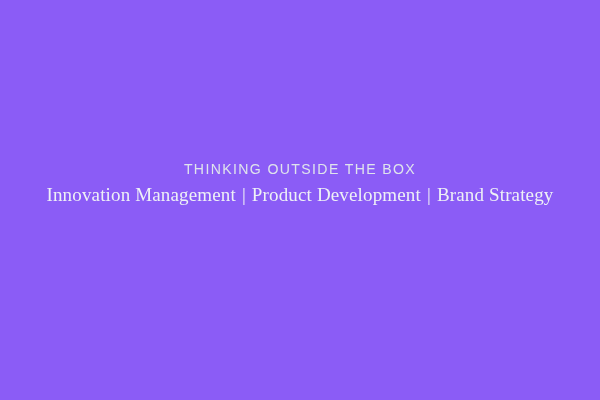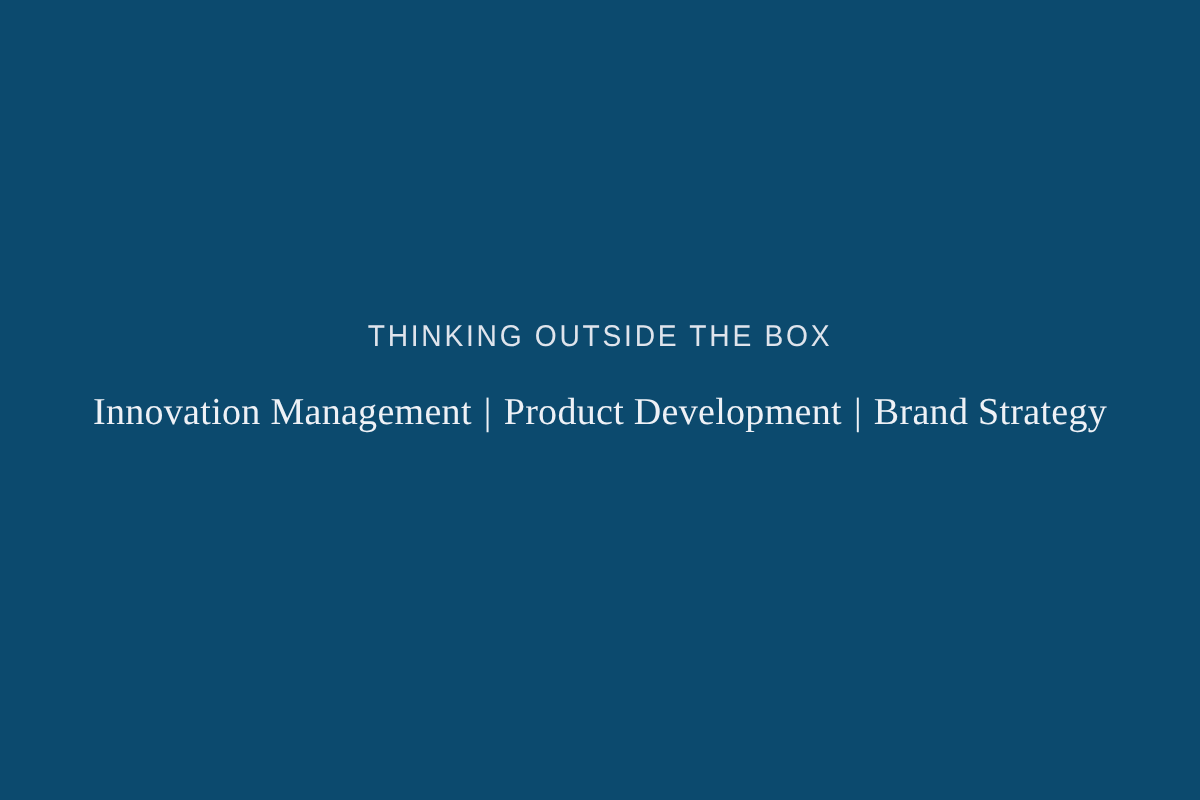--- a/index.html
+++ b/index.html
@@ -15,21 +15,21 @@
     background: #03215a;
     font-family: "Liberation Sans", sans-serif;
     -webkit-font-smoothing: antialiased;
   }
 
   
   .hero {
     position: relative;
     width: 600px;
     height: 400px;
-    background: #0c4a6e;
+    background: #8b5cf6;
     box-sizing: border-box;
   }
 
   
   .hero-copy {
     position: absolute;
     left: 0;
     right: 0;
     top: 160px;
     text-align: center;
@@ -44,21 +44,21 @@
     line-height: 17px;
     letter-spacing: 1.45px;
     color: #dfe4ec;
     white-space: nowrap;
     transform: scaleX(0.94);
     transform-origin: center center;
   }
 
   .subheadline {
     display: block;
-    margin: 12px;
+    margin: 0;
     padding-top: 7px;
     font-family: "Liberation Serif", serif;
     font-size: 19px;
     font-weight: 400;
     line-height: 22px;
     letter-spacing: 0.15px;
     color: #eef1f6;
     white-space: nowrap;
   }
 

